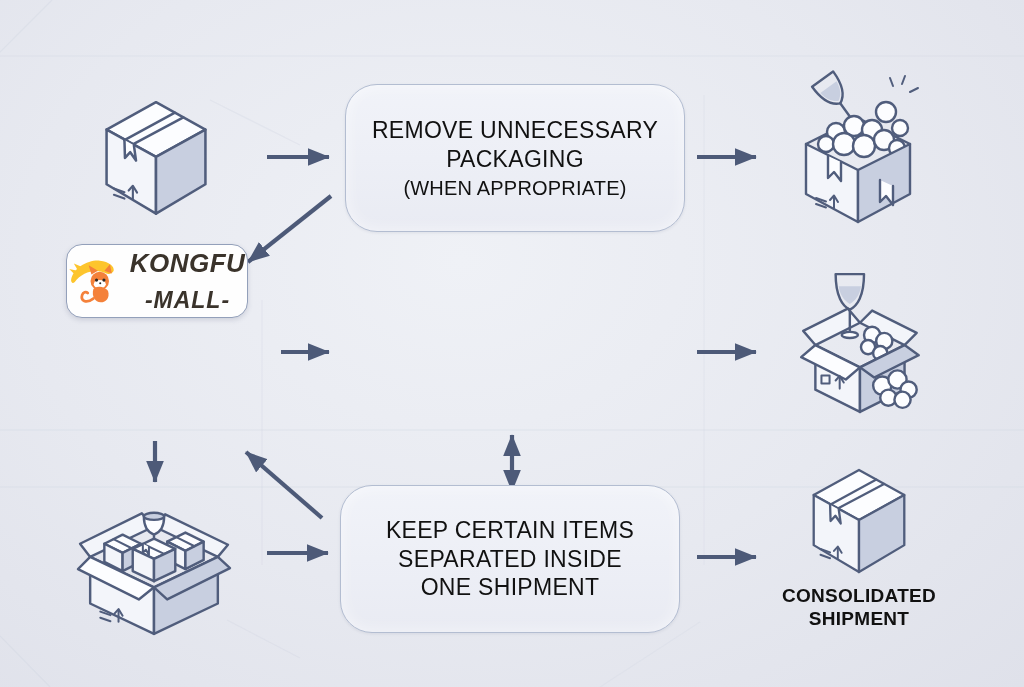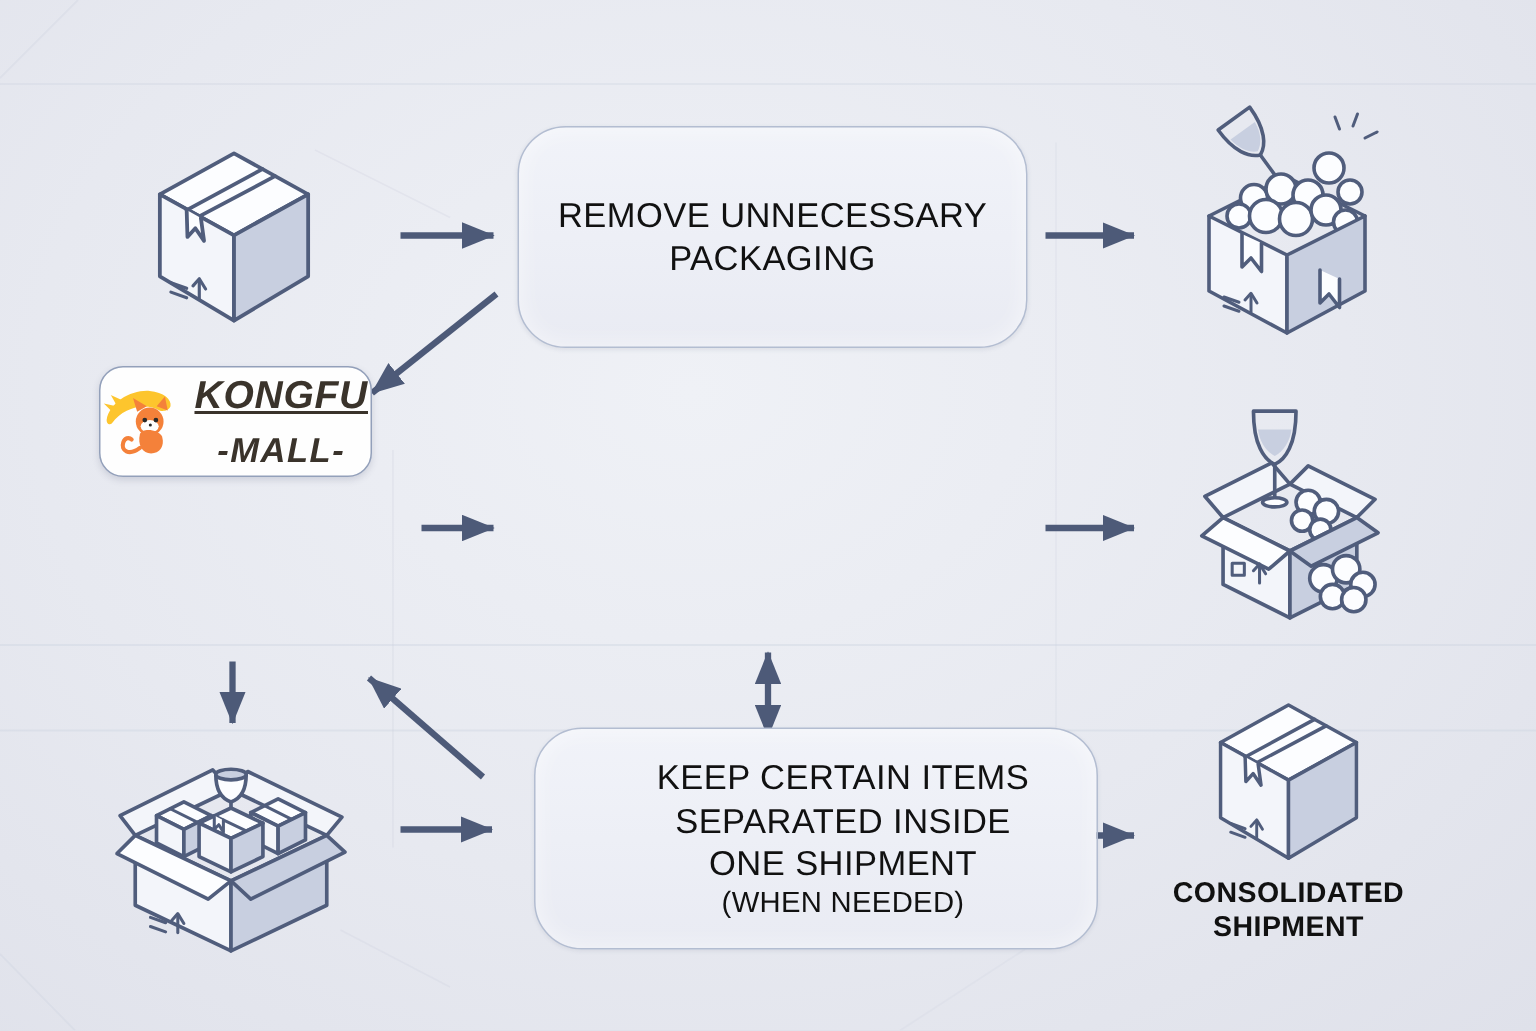--- a/index.html
+++ b/index.html
@@ -29,21 +29,21 @@
     line-height:1.2;letter-spacing:.2px;margin-top:3px;white-space:pre-line;
   }
   
   #badge{
     position:absolute;left:66px;top:244px;width:180px;height:72px;z-index:4;
     background:#fefefe;border:1.8px solid #93a0ba;border-radius:16px;
     display:flex;align-items:center;justify-content:center;gap:5px;
     box-shadow:0 2px 5px rgba(70,80,110,.18);
   }
   .logo-text{font-style:italic;font-weight:bold;color:#3a332b;text-align:center;line-height:1.02;}
-  .logo-line1{font-size:26px;letter-spacing:.5px;text-decoration:underline;}
+  .logo-line1{font-size:26px;letter-spacing:.5px;}
   .logo-line2{font-size:23px;letter-spacing:1px;margin-top:12px;}
   
   .caption{
     position:absolute;z-index:2;text-align:center;
     font-size:19px;font-weight:700;color:var(--text,#111);
     line-height:1.22;letter-spacing:.3px;white-space:pre-line;
   }
   
   .icon{position:absolute;z-index:2;overflow:visible;}
   .ln{stroke:var(--icon-stroke,#505d7c);stroke-width:2.4;stroke-linejoin:round;stroke-linecap:round;fill:none;}
@@ -253,26 +253,26 @@
     <div class="logo-text">
       <div class="logo-line1">KONGFU</div>
       <div class="logo-line2">-MALL-</div>
     </div>
   </div>
 
 
   <div class="node" style="left:345px;top:84px;width:338px;height:146px;">
     <div class="title">REMOVE UNNECESSARY
 PACKAGING</div>
+    <div class="note">(WHEN APPROPRIATE)</div>
   </div>
 
 
-  <div class="node" style="left:356px;top:485px;width:338px;height:146px;padding-left:36px;">
+  <div class="node" style="left:340px;top:485px;width:338px;height:146px;">
     <div class="title">KEEP CERTAIN ITEMS
 SEPARATED INSIDE
 ONE SHIPMENT</div>
-    <div class="note" style="font-size:19.5px;margin-top:1px;">(WHEN NEEDED)</div>
   </div>
 
   <div class="caption" style="left:745px;top:584px;width:228px;">CONSOLIDATED
 SHIPMENT</div>
 
 </div>
 
 </body></html>

